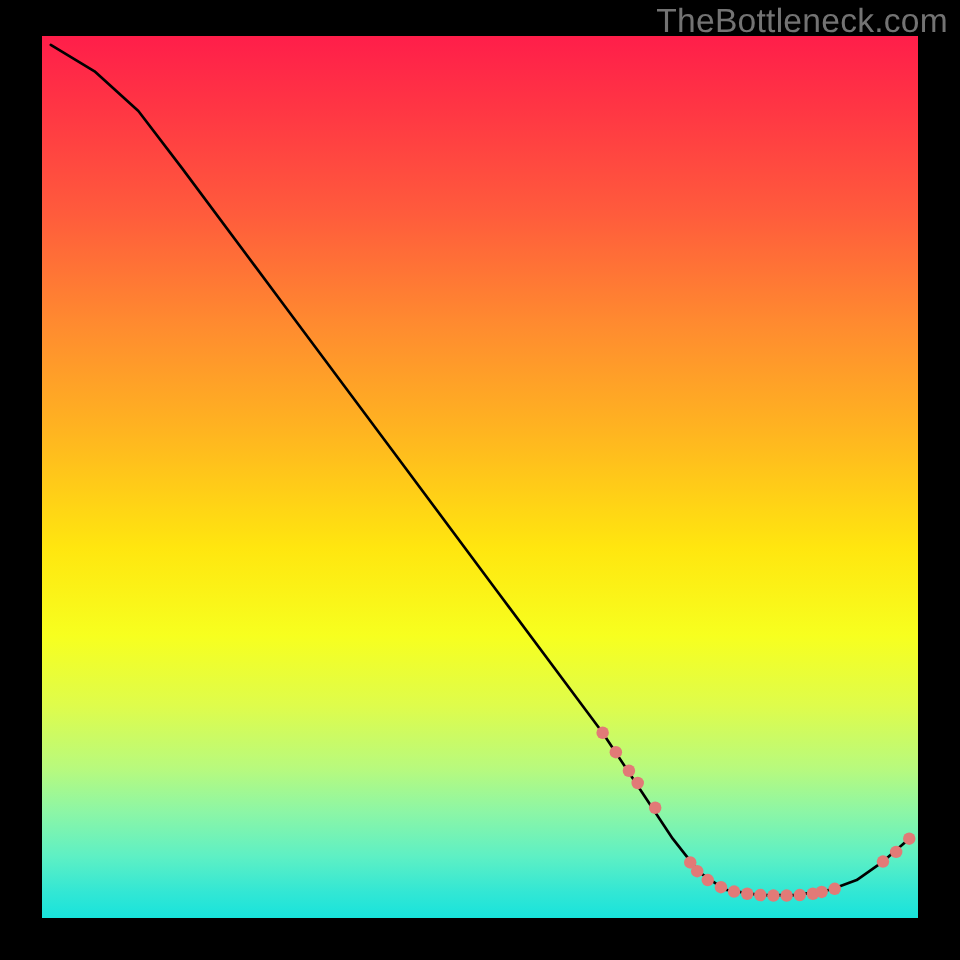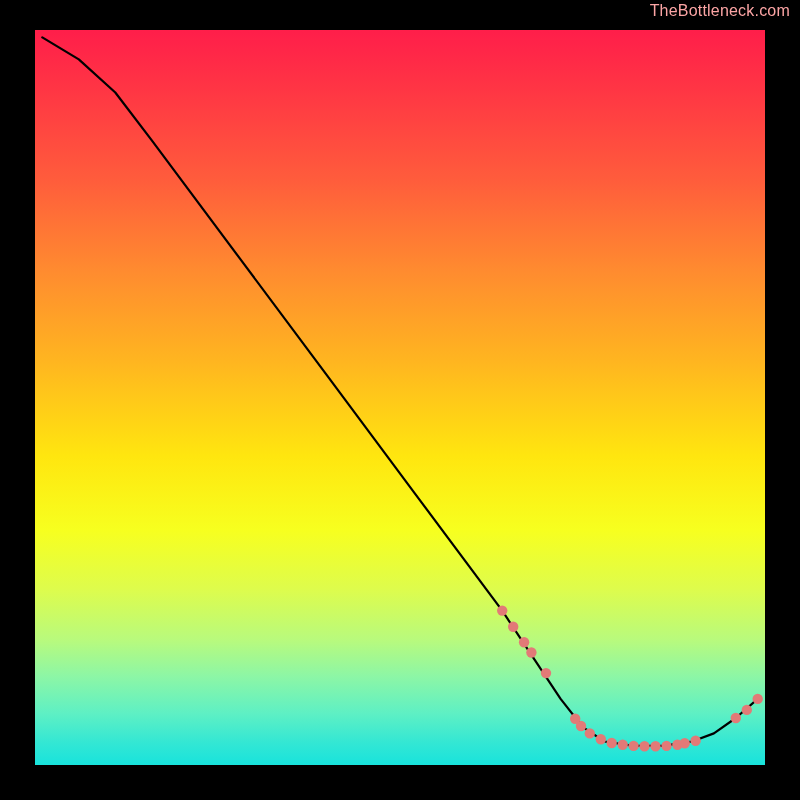--- a/index.html
+++ b/index.html
@@ -14,22 +14,22 @@
   .frame {
     position: relative;
     width: 800px;
     height: 800px;
     background: #000;
   }
   .watermark {
     position: absolute;
     top: 2px;
     right: 10px;
-    color: #fca5a5;
-    font-size: 16px;
+    color: #737373;
+    font-size: 28px;
     font-weight: 500;
     letter-spacing: 0.2px;
     z-index: 30;
     user-select: none;
   }
   .plot {
     position: absolute;
     left: 35px;
     top: 30px;
     width: 730px;

